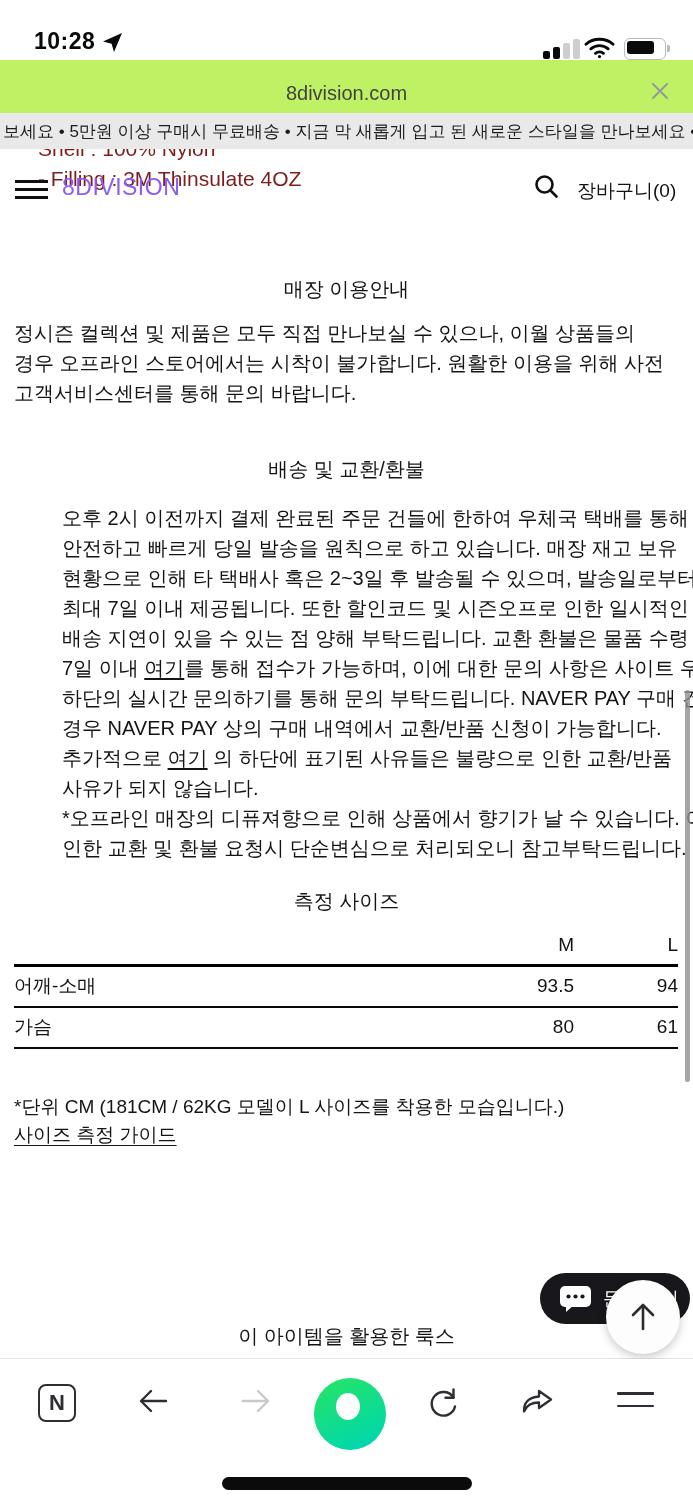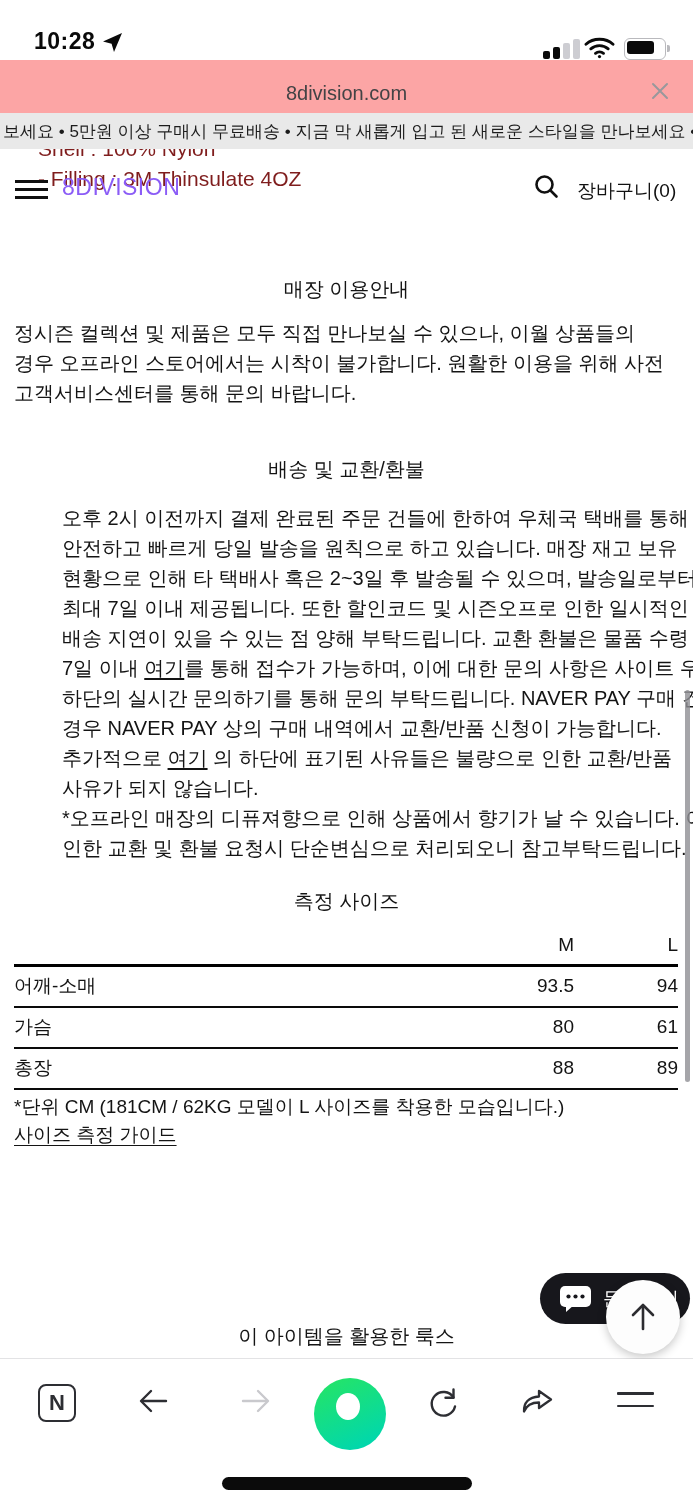--- a/index.html
+++ b/index.html
@@ -13,21 +13,21 @@
   .sig{left:543px;top:38px;display:flex;align-items:flex-end;gap:3px;height:21px;}
   .sig i{display:block;width:7px;border-radius:2px;background:#0a0a0a;}
   .sig i:nth-child(1){height:8px;}.sig i:nth-child(2){height:12px;}
   .sig i:nth-child(3){height:16px;background:#cdcdd2;}.sig i:nth-child(4){height:20px;background:#cdcdd2;}
   .wifi{left:584px;top:36px;}
   .batt{left:624px;top:38px;width:40px;height:20px;border:1.5px solid #b9b9bd;border-radius:6px;}
   .batt .fill{position:absolute;left:2px;top:2px;width:27px;height:13px;background:#0a0a0a;border-radius:3px;}
   .batt .nub{position:absolute;right:-5px;top:6px;width:3px;height:7px;background:#b9b9bd;border-radius:0 2px 2px 0;}
 
   
-  .urlbar{left:0;top:60px;width:693px;height:53px;background:#fca5a5;z-index:30;}
+  .urlbar{left:0;top:60px;width:693px;height:53px;background:#bef264;z-index:30;}
   .url{position:absolute;left:0;top:22px;width:100%;text-align:center;font-size:20px;color:#434345;}
   .close-x{position:absolute;right:24px;top:22px;width:18px;height:18px;cursor:pointer;}
 
   
   .banner{left:0;top:113px;width:693px;height:36px;background:#e9e9e9;z-index:25;overflow:hidden;}
   .banner span{position:absolute;left:3px;top:7px;white-space:nowrap;font-size:17px;color:#1c1c1c;}
 
   
   .prodinfo{left:14px;top:134px;width:665px;font-size:21px;line-height:30px;color:#7f1d1d;z-index:1;margin-left:24px;}
 
@@ -159,25 +159,20 @@
     <tr>
       <td>어깨-소매</td>
       <td class="num">93.5</td>
       <td class="num">94</td>
     </tr>
     <tr>
       <td>가슴</td>
       <td class="num">80</td>
       <td class="num">61</td>
     </tr>
-    <tr>
-      <td>총장</td>
-      <td class="num">88</td>
-      <td class="num">89</td>
-    </tr>
   </tbody>
 </table>
 
 <div class="abs note">*단위 CM (181CM / 62KG 모델이 L 사이즈를 착용한 모습입니다.)</div>
 <div class="abs guide">사이즈 측정 가이드</div>
 
 <div class="abs h-center" style="top:1311px;">이 아이템을 활용한 룩스</div>
 
 <div class="abs scrollbar"></div>
 

